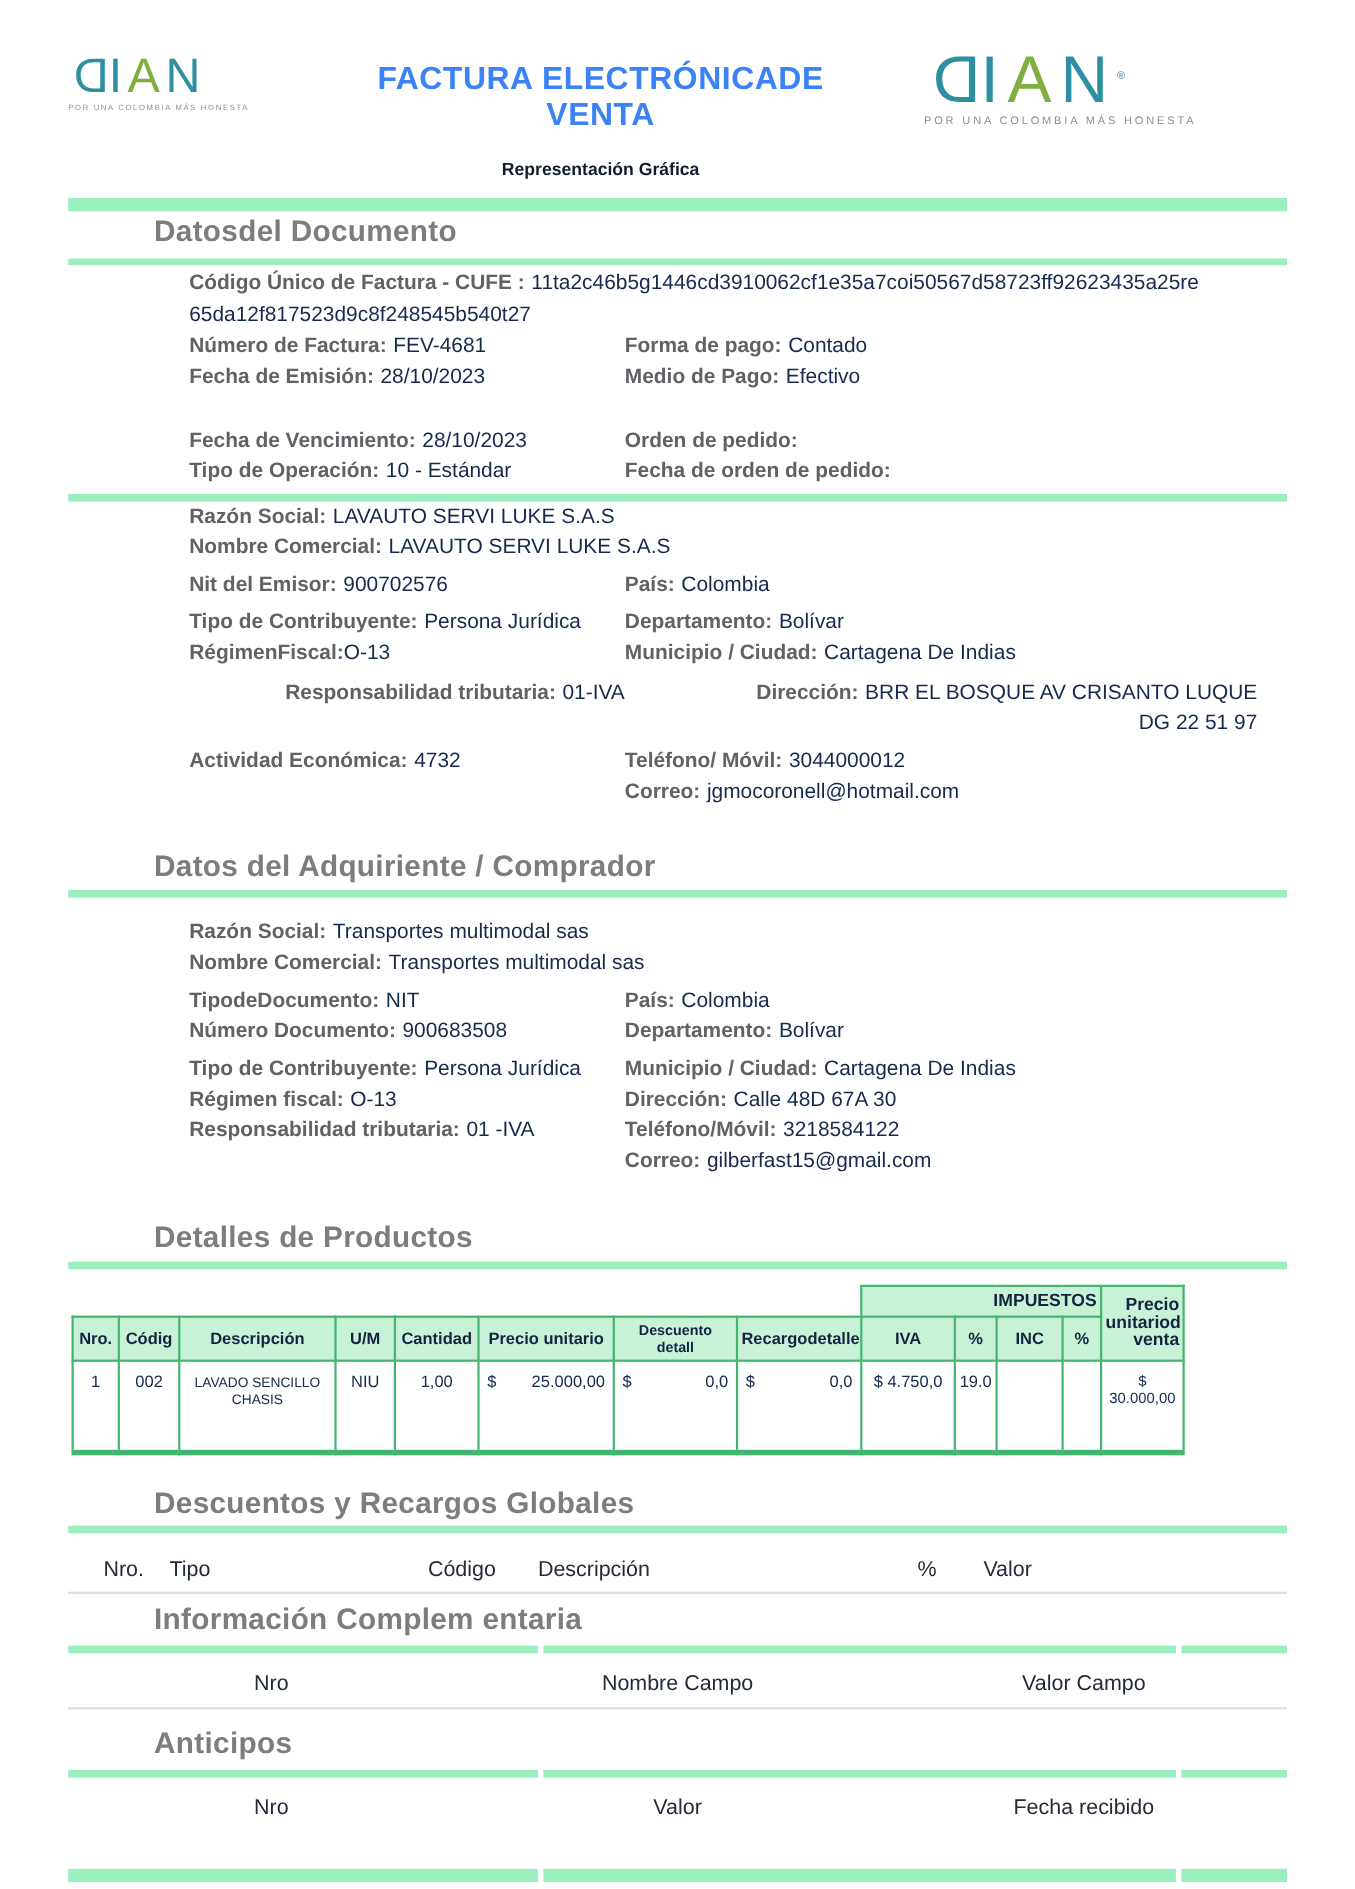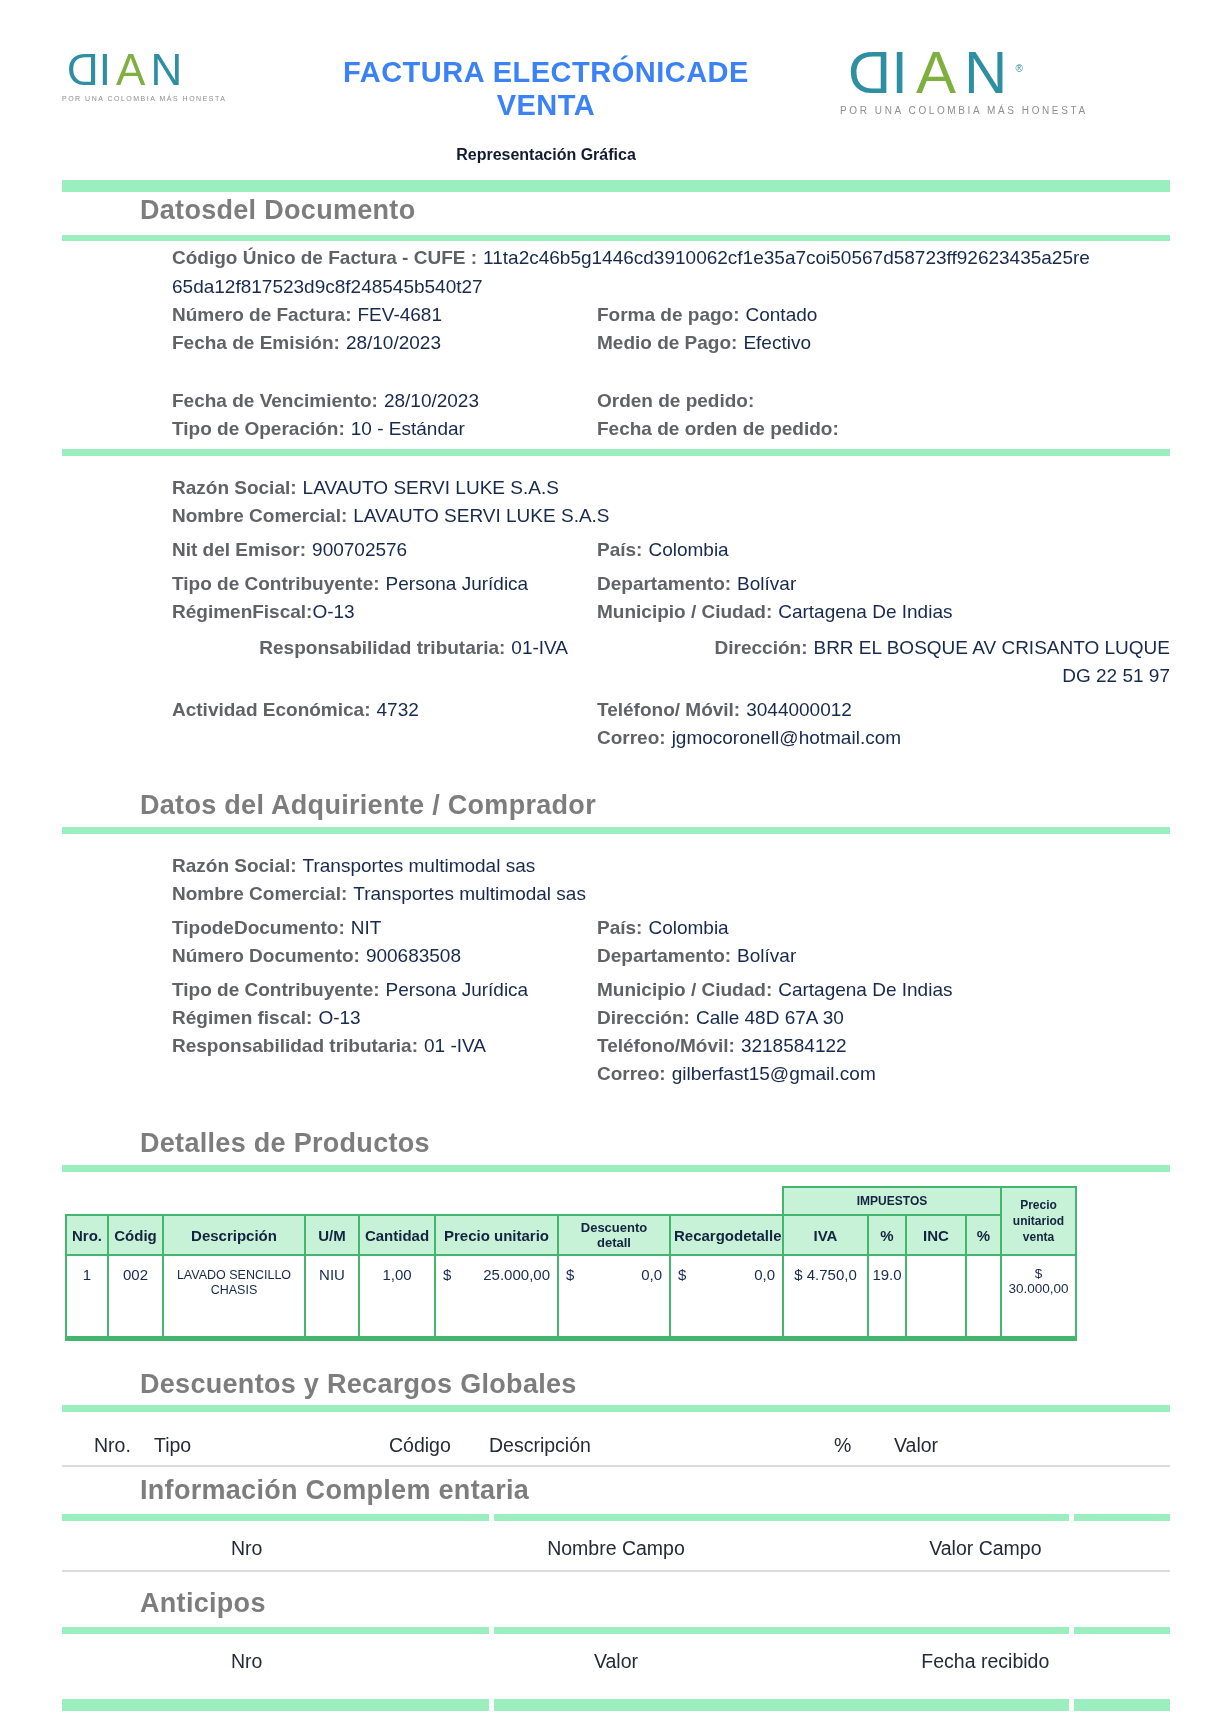--- a/index.html
+++ b/index.html
@@ -32,35 +32,35 @@
   .bar.thick { height:12px; }
   .bar.thin { height:6px; }
   .seg-bar { display:flex; gap:5px; }
   .seg-bar .seg { background:#9BEFBF; height:7px; }
   .seg-1 { width:427px; } .seg-2 { width:575px; } .seg-3 { flex:1; }
   .section-title { color:#7D7D7D; font-weight:bold; font-size:27px; padding-left:78px; letter-spacing:0.3px; }
   .gray-line { border-top:2px solid #DCDCDC; }
 
   
   .fields { padding-left:110px; font-size:19px; }
-  .frow { display:flex; line-height:28px;gap:29px; }
+  .frow { display:flex; line-height:28px; }
   .fl { width:396px; flex-shrink:0; white-space:nowrap; }
   .fr { flex:1; max-width:575px; }
   .lbl { color:#606266; font-weight:bold; margin-right:6px; }
   .val { color:#17294D; }
   .gap6 { margin-top:6px; } .gap8 { margin-top:8px;text-align:right; } .gap30 { margin-top:30px; }
   .cufe { line-height:29px; }
 
   
   table.prod { border-collapse:collapse; width:1010px; margin-left:3px; font-size:15px; table-layout:fixed; }
   table.prod th, table.prod td { border:2px solid #43B56E; padding:2px 3px; }
   table.prod th { background:#C8F2D7; color:#14233F; font-weight:bold; }
   table.prod td.no-border { border:none; background:transparent; }
   table.prod .hdr-row th { height:34px; }
-  table.prod .imp-row th { height:22px; font-size:12px; }
+  table.prod .imp-row th { height:22px; font-size:16px;text-align:right; }
   table.prod .data-row td { height:66px; vertical-align:top; padding-top:10px; text-align:center; color:#17294D; }
   table.prod .data-row td.desc { font-size:12.5px; line-height:15px; padding-top:12px; }
   table.prod { border-bottom:5px solid #43B56E; }
   .money { display:flex; justify-content:space-between; padding:0 4px; }
   th.small-h { font-size:13px; }
   th.precio-venta { font-size:14px; line-height:16px; }
 
   
   .disc-headers { display:flex; font-size:19.5px; color:#242B38; padding-left:32px; }
   .disc-headers .h1 { width:60px; } .disc-headers .h2 { width:235px; }
@@ -112,21 +112,21 @@
       <div class="fr"><span class="lbl">Orden de pedido:</span><span class="val"></span></div>
     </div>
     <div class="frow">
       <div class="fl"><span class="lbl">Tipo de Operación:</span><span class="val">10 - Estándar</span></div>
       <div class="fr"><span class="lbl">Fecha de orden de pedido:</span><span class="val"></span></div>
     </div>
   </div>
 
   <div class="bar" style="margin-top:6px;"></div>
 
-  <div class="fields" style="padding-top:18px;">
+  <div class="fields" style="">
     <div class="frow">
       <div class="fl"><span class="lbl">Razón Social:</span><span class="val">LAVAUTO SERVI LUKE S.A.S</span></div>
     </div>
     <div class="frow">
       <div class="fl"><span class="lbl">Nombre Comercial:</span><span class="val">LAVAUTO SERVI LUKE S.A.S</span></div>
     </div>
     <div class="frow gap6">
       <div class="fl"><span class="lbl">Nit del Emisor:</span><span class="val">900702576</span></div>
       <div class="fr"><span class="lbl">País:</span><span class="val">Colombia</span></div>
     </div>

